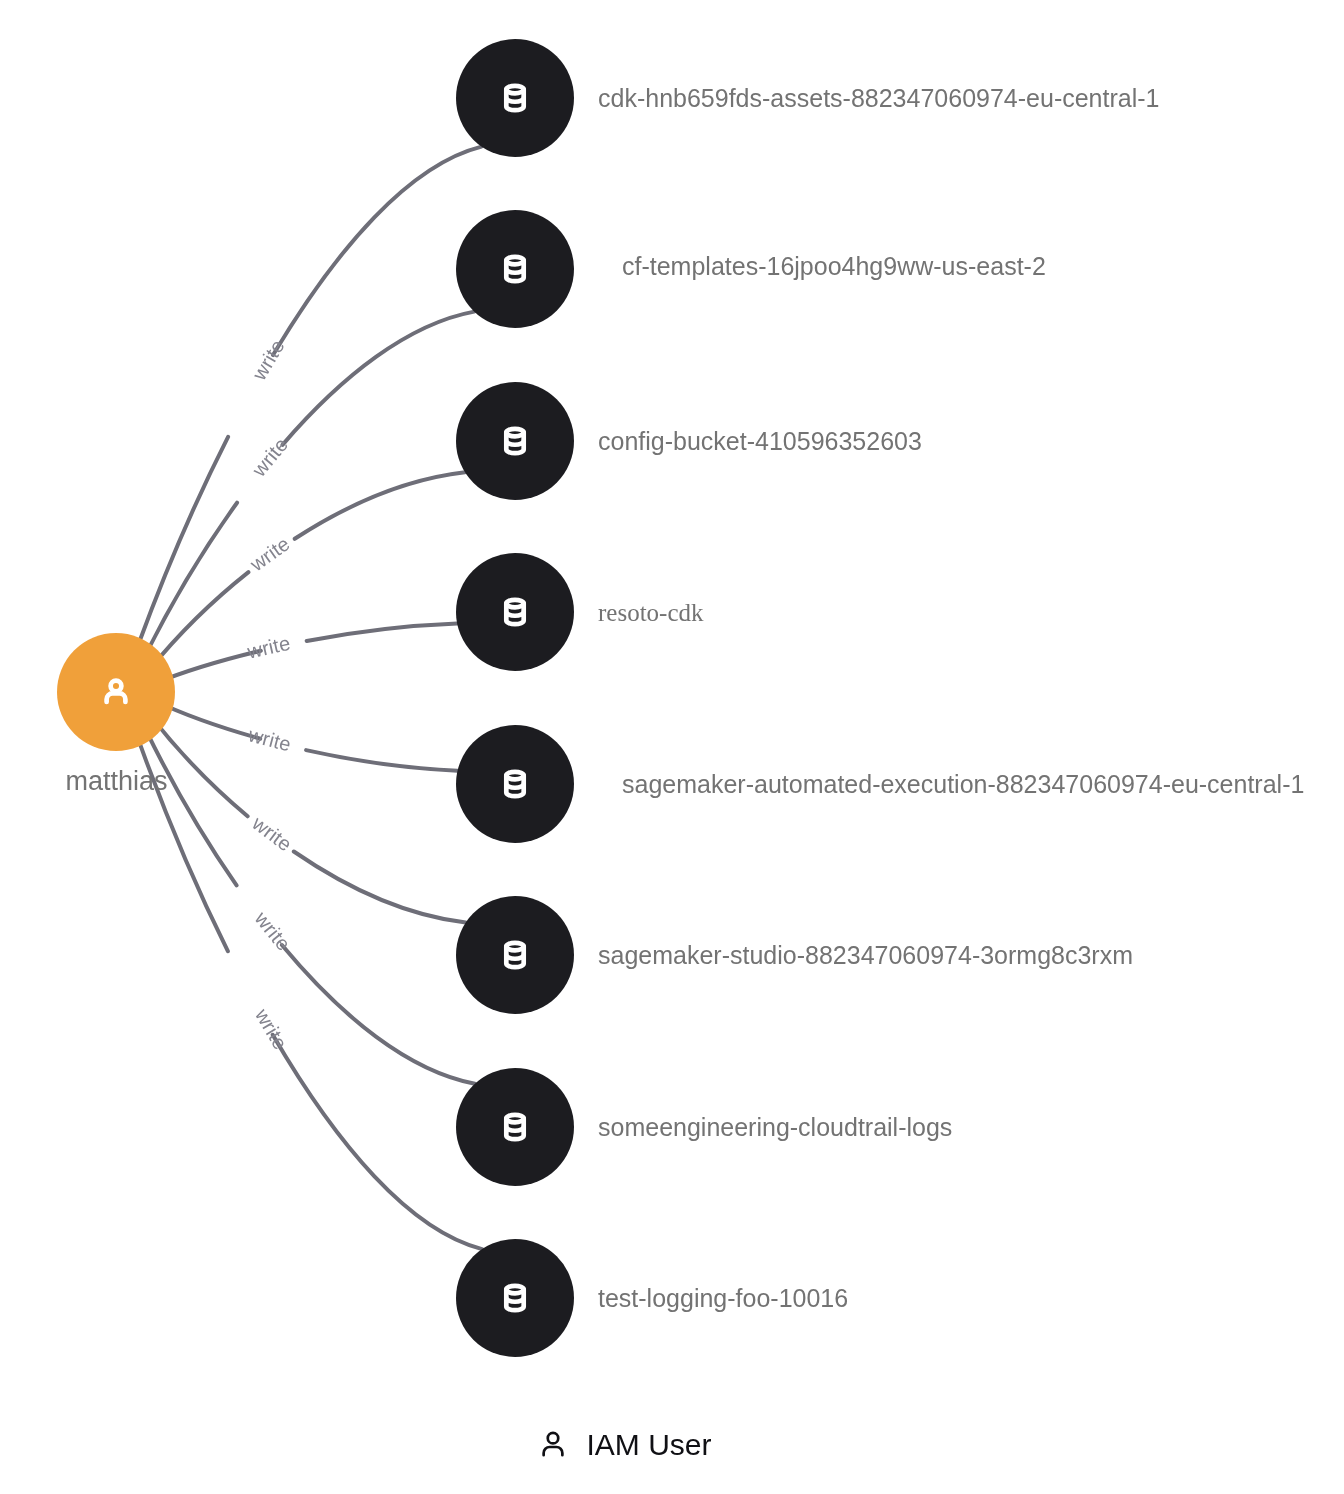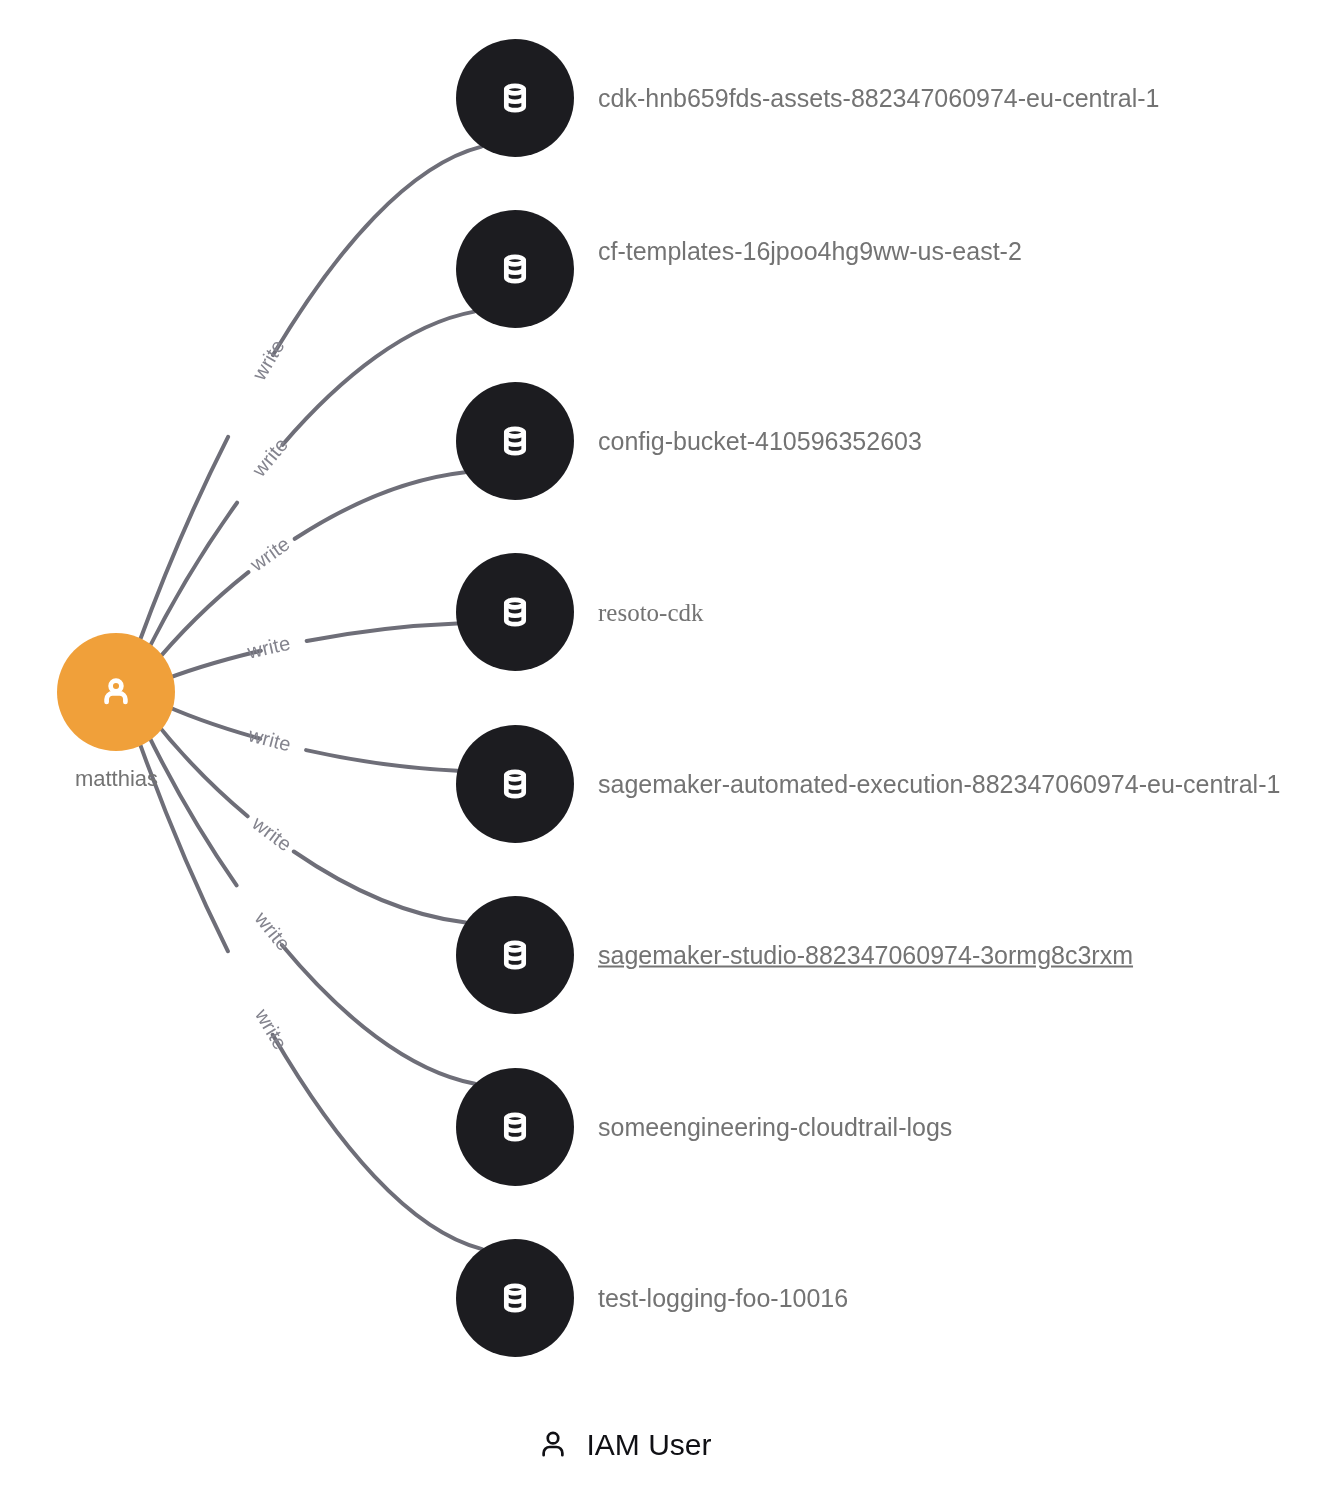--- a/index.html
+++ b/index.html
@@ -63,21 +63,21 @@
   }
   .bucket-label {
     left: 598px;
     transform: translateY(-50%);
   }
   .user-label {
     left: 0px;
     width: 233px;
     text-align: center;
     top: 768px;
-    font-size: 22px;
+    font-size: 27px;
   }
   #legend {
     position: absolute;
     left: 0;
     top: 1428px;
     width: 1248px;
     display: flex;
     justify-content: center;
     align-items: center;
     gap: 36px;
@@ -222,25 +222,25 @@
             <path d="M5.7 5.9v12.2c0 1.49 2.82 2.7 6.3 2.7s6.3-1.21 6.3-2.7V5.9" class="node-icon"></path>
             <path d="M5.7 12c0 1.49 2.82 2.7 6.3 2.7s6.3-1.21 6.3-2.7" class="node-icon"></path>
           </g>
         </g>
       </g>
   </svg>
 
   <div id="labels-layer">
       <div class="node-label user-label">matthias</div>
       <div class="node-label bucket-label" style="top: 98px;">cdk-hnb659fds-assets-882347060974-eu-central-1</div>
-      <div class="node-label bucket-label" style="top: 251px;">cf-templates-16jpoo4hg9ww-us-east-2</div>
+      <div class="node-label bucket-label" style="top: 266px; margin-left: 24px;">cf-templates-16jpoo4hg9ww-us-east-2</div>
       <div class="node-label bucket-label" style="top: 441px;">config-bucket-410596352603</div>
       <div class="node-label bucket-label" style="top: 612px; font-family: Liberation Serif, serif;">resoto-cdk</div>
-      <div class="node-label bucket-label" style="top: 784px;">sagemaker-automated-execution-882347060974-eu-central-1</div>
-      <div class="node-label bucket-label" style="top: 955px; text-decoration: underline;">sagemaker-studio-882347060974-3ormg8c3rxm</div>
+      <div class="node-label bucket-label" style="top: 784px; margin-left: 24px;">sagemaker-automated-execution-882347060974-eu-central-1</div>
+      <div class="node-label bucket-label" style="top: 955px;">sagemaker-studio-882347060974-3ormg8c3rxm</div>
       <div class="node-label bucket-label" style="top: 1127px; text-align: right;">someengineering-cloudtrail-logs</div>
       <div class="node-label bucket-label" style="top: 1298px;">test-logging-foo-10016</div>
     </div>
 
   <div id="legend">
     <div class="legend-item">
       <span class="legend-icon">
         <svg width="34" height="34" viewBox="0 0 24 24" fill="none" stroke="#101014" stroke-width="1.9" stroke-linecap="round" stroke-linejoin="round">
           <circle cx="12" cy="7.2" r="3.7"></circle>
           <path d="M5.4 19.2v-1.6a4.2 4.2 0 0 1 4.2-4.2h4.8a4.2 4.2 0 0 1 4.2 4.2v1.6"></path>

